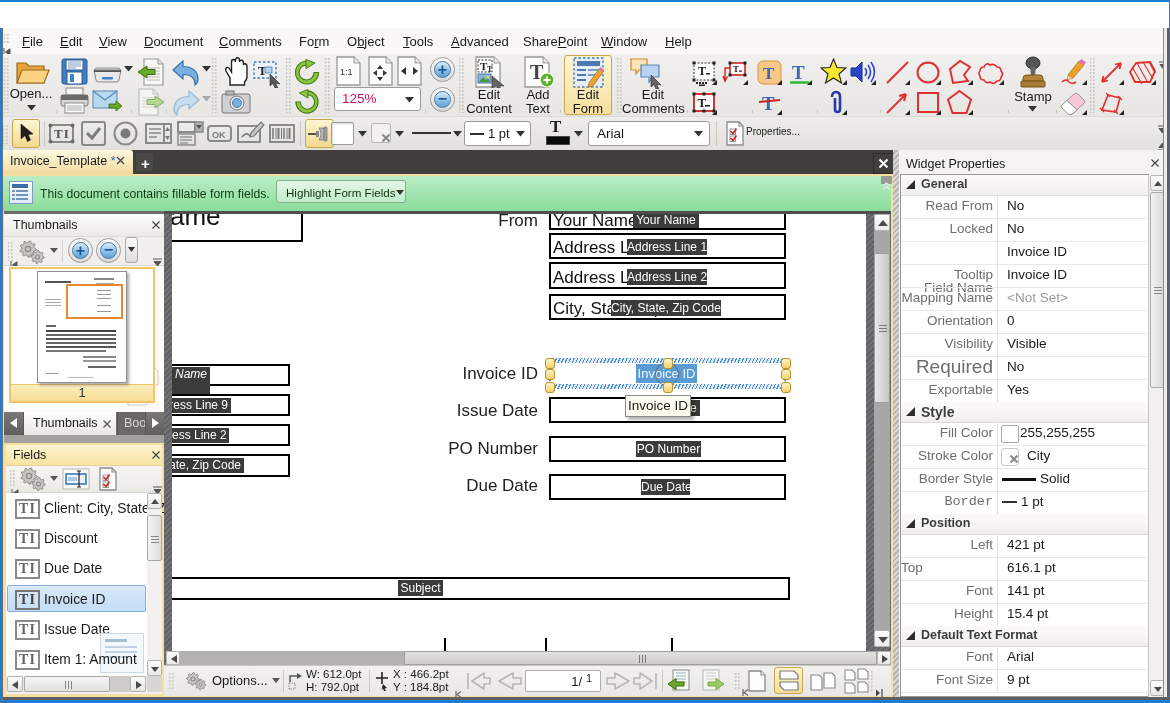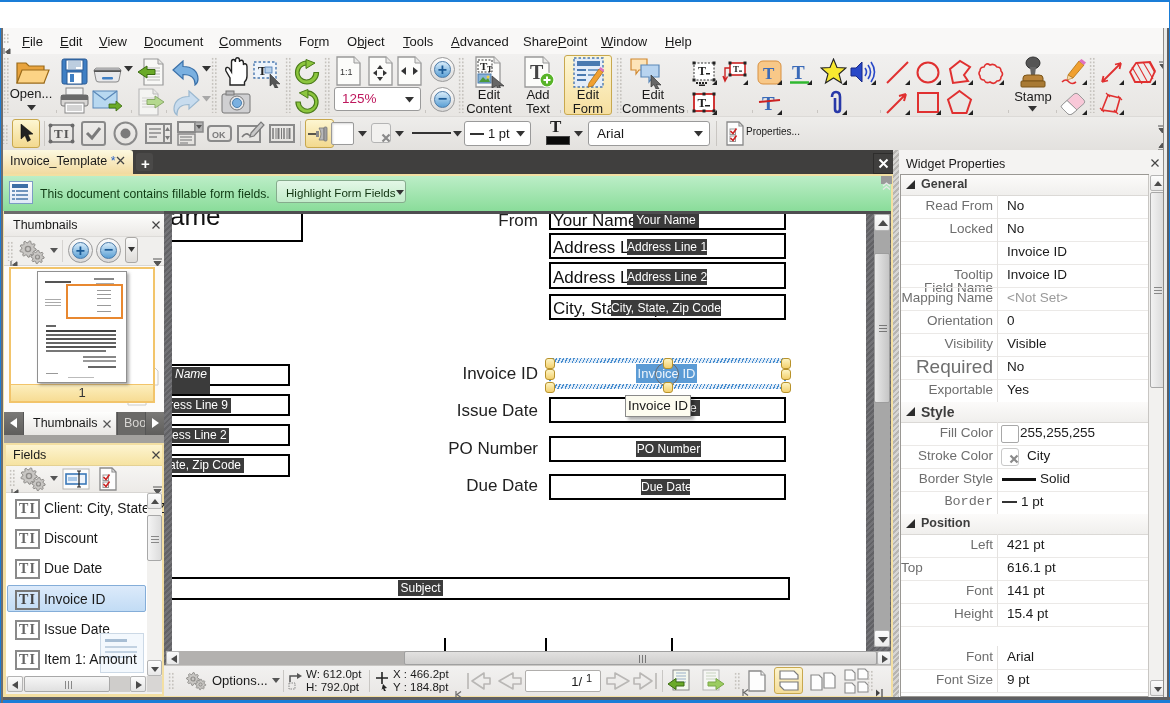--- a/index.html
+++ b/index.html
@@ -1146,20 +1146,26 @@
     <div class="abs" style="left:0;top:405px;width:248px;height:23px;border-bottom:1px solid #ebe9e7;">
           <div class="abs" style="left:0;top:0;width:92px;height:22px;text-align:right;font-size:13.5px;color:#6e6e6e;line-height:22px;">Font</div>
           <div class="abs" style="left:96px;top:0;width:1px;height:23px;background:#e4e2e0;"></div>
           <div class="abs" style="left:106px;top:0;height:22px;font-size:13.5px;color:#1a1a1a;line-height:22px;">141 pt</div>
         </div>
     <div class="abs" style="left:0;top:428px;width:248px;height:23px;border-bottom:1px solid #ebe9e7;">
           <div class="abs" style="left:0;top:0;width:92px;height:22px;text-align:right;font-size:13.5px;color:#6e6e6e;line-height:22px;">Height</div>
           <div class="abs" style="left:96px;top:0;width:1px;height:23px;background:#e4e2e0;"></div>
           <div class="abs" style="left:106px;top:0;height:22px;font-size:13.5px;color:#1a1a1a;line-height:22px;">15.4 pt</div>
         </div>
+    <div class="abs" style="left:0;top:451px;width:248px;height:20px;background:linear-gradient(#fcfbfa,#f0efed);border-bottom:1px solid #dbd9d6;">
+          <svg class="abs" style="left:5px;top:5px;" width="9" height="9" viewBox="0 0 9 9">
+            <path d="M0 9 L9 0 L9 9 Z" fill="#2b2b2b"></path>
+          </svg>
+          <span class="abs" style="left:20px;top:2px;font-size:12.5px;font-weight:bold;color:#3d3d3d;">Default Text Format</span>
+        </div>
     <div class="abs" style="left:0;top:471px;width:248px;height:23px;border-bottom:1px solid #ebe9e7;">
           <div class="abs" style="left:0;top:0;width:92px;height:22px;text-align:right;font-size:13.5px;color:#6e6e6e;line-height:22px;">Font</div>
           <div class="abs" style="left:96px;top:0;width:1px;height:23px;background:#e4e2e0;"></div>
           <div class="abs" style="left:106px;top:0;height:22px;font-size:13.5px;color:#1a1a1a;line-height:22px;">Arial</div>
         </div>
     <div class="abs" style="left:0;top:494px;width:248px;height:23px;border-bottom:1px solid #ebe9e7;">
           <div class="abs" style="left:0;top:0;width:92px;height:22px;text-align:right;font-size:13.5px;color:#6e6e6e;line-height:22px;">Font Size</div>
           <div class="abs" style="left:96px;top:0;width:1px;height:23px;background:#e4e2e0;"></div>
           <div class="abs" style="left:106px;top:0;height:22px;font-size:13.5px;color:#1a1a1a;line-height:22px;">9 pt</div>
         </div>

